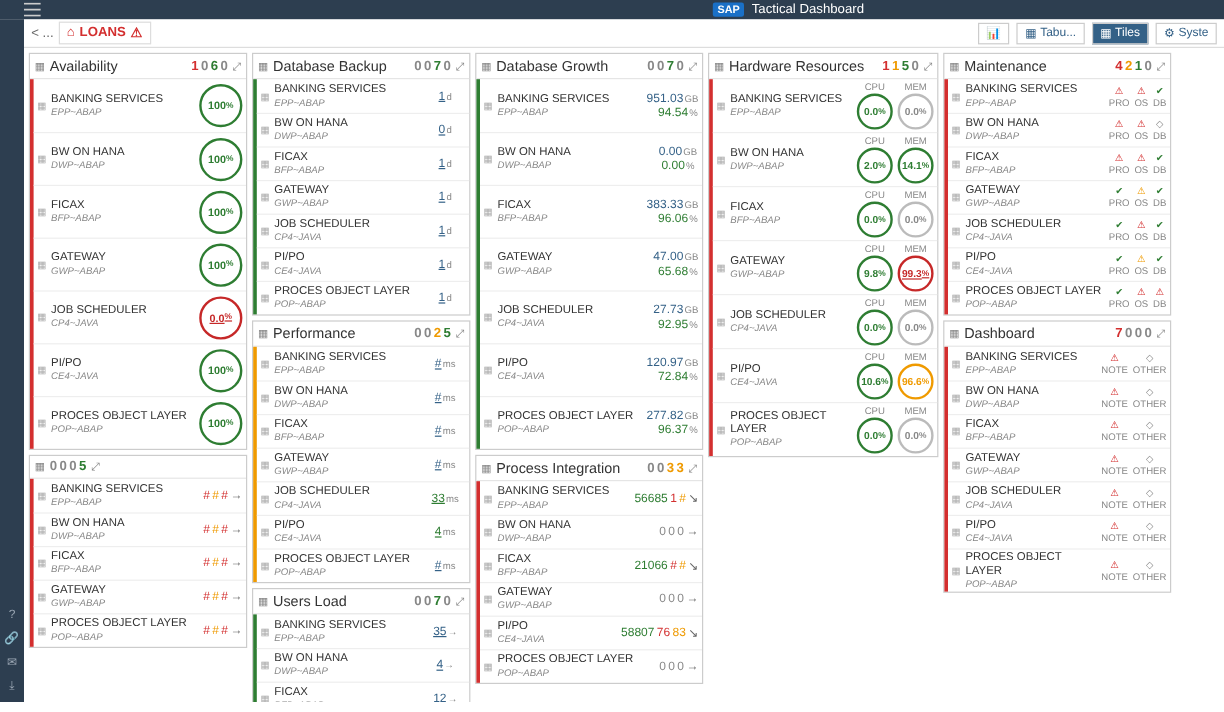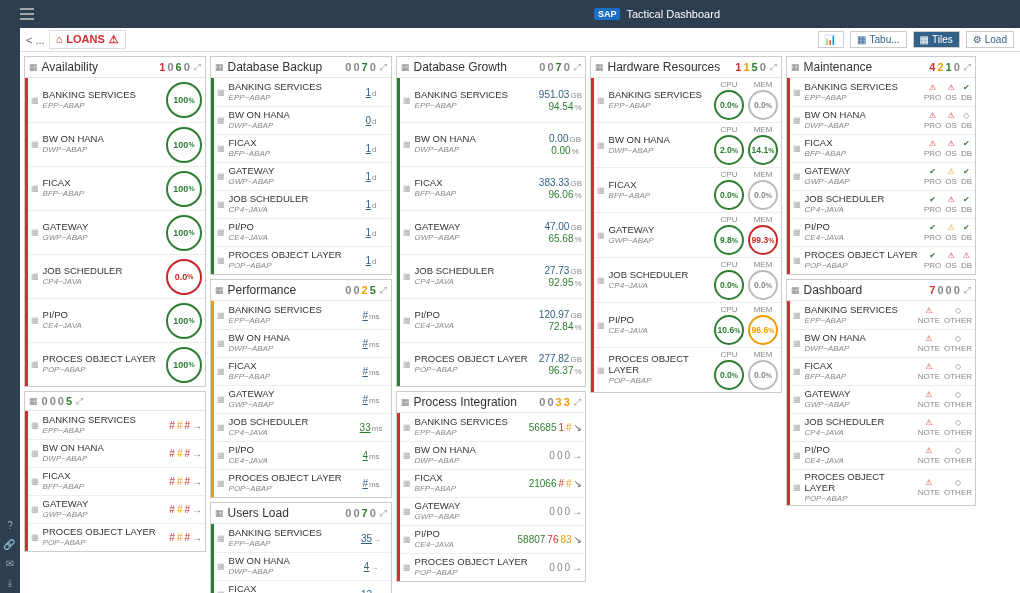--- a/index.html
+++ b/index.html
@@ -1,17 +1,17 @@
 <!DOCTYPE html>
 <html><head>
 <meta charset="utf-8">
 <style>
 * { box-sizing: border-box; margin: 0; padding: 0; }
 body { font-family: Arial, Helvetica, sans-serif; font-size: 10px; background: #fff; color: #333; }
-.topbar { height: 28px; background: #2d3e50; color: #fff; display: flex; align-items: center; padding: 0 20px; }
+.topbar { height: 16px; background: #2d3e50; color: #fff; display: flex; align-items: center; padding: 0 20px; }
 .topbar .ham { width: 14px; height: 12px; margin-right: auto; }
 .topbar .title { margin: 0 auto; display: flex; gap: 6px; align-items: center; font-size: 11px; }
 .sap-logo { background:#1a70c7;color:#fff;font-weight:bold;padding:1px 4px;font-size:9px;border-radius:2px; }
 .content { display: flex; height: calc(593px - 24px); }
 .leftrail { width: 20px; background:#2d3e50; display:flex; flex-direction:column; justify-content:flex-end; padding-bottom:8px; gap:8px; align-items:center; }
 .leftrail .ic { color:#9aa6b3; font-size:10px; }
 .main { flex:1; display:flex; flex-direction:column; }
 .toolbar { height:24px; display:flex; align-items:center; padding:0 6px; gap:6px; border-bottom:1px solid #ddd; }
 .crumb { display:flex; align-items:center; gap:4px; font-size:11px; color:#666; }
 .crumb .loans { color:#d32f2f; font-weight:bold; border:1px solid #ddd; padding:2px 6px; display:flex; gap:4px; }
@@ -31,21 +31,21 @@
 .rows { flex:1; }
 .row { display:flex; align-items:center; border-top:1px solid #eee; padding:2px 3px; min-height:28px; gap:4px; }
 .row:first-child { border-top:none; }
 .row.tall { min-height:44px; }
 .rgic { color:#aaa; font-size:8px; }
 .rlbl { flex:1; font-size:9.5px; color:#333; line-height:1.15; }
 .rlbl .sub { display:block; font-size:8px; color:#888; font-style:italic; }
 .gauge { width:36px; height:36px; border-radius:50%; border:2px solid; display:flex; align-items:center; justify-content:center; font-size:9px; font-weight:bold; }
 .gauge.sm { width:30px; height:30px; font-size:8.5px; }
 .g-green { border-color:#2e7d32; color:#2e7d32;text-align:center; }
-.g-red { border-color:#c62828; color:#c62828; }
+.g-red { border-color:#c62828; color:#c62828;text-decoration:underline; }
 .g-orange { border-color:#ef9a00; color:#ef9a00; }
 .g-grey { border-color:#bbb; color:#888; }
 .rval { font-size:10px; color:#346187; text-align:center; min-width:34px; }
 .rval.green { color:#2e7d32; }
 .rval .unit { font-size:8px; color:#888; margin-left:1px; }
 .stack { display:flex; flex-direction:column; align-items:flex-end; gap:1px; flex:0 0 auto; }
 .tri { display:flex; gap:2px; align-items:center; font-size:10px; }
 .arr { color:#666; }
 .d-red { color:#d32f2f; }
 .d-green { color:#2e7d32; }
@@ -90,21 +90,21 @@
         <span class="loans">
           <span>⌂</span>
           <span>LOANS</span>
           <span>⚠</span>
         </span>
       </span>
       <span class="spacer"></span>
       <span class="tb-btn">📊</span>
       <span class="tb-btn">▦ <span>Tabu...</span></span>
       <span class="tb-btn active">▦ <span>Tiles</span></span>
-      <span class="tb-btn">⚙ <span>Load</span></span>
+      <span class="tb-btn">⚙ <span>Syste</span></span>
     </div>
 
     <div class="grid">
       <div class="col col1" id="col1">
           <div class="panel">
             <div class="phead">
     <span class="pic">▦</span>
     <span class="pt">Availability</span>
     <span class="digits">
                 <span class="d-red">1</span>

